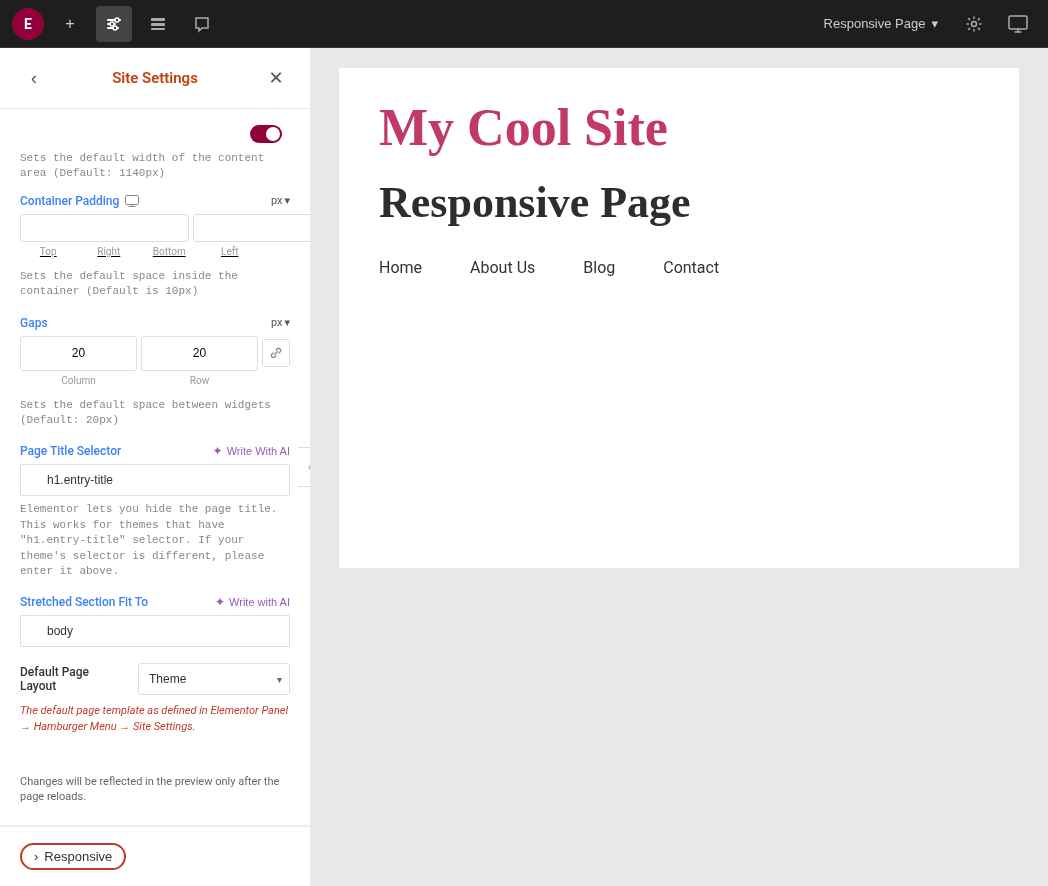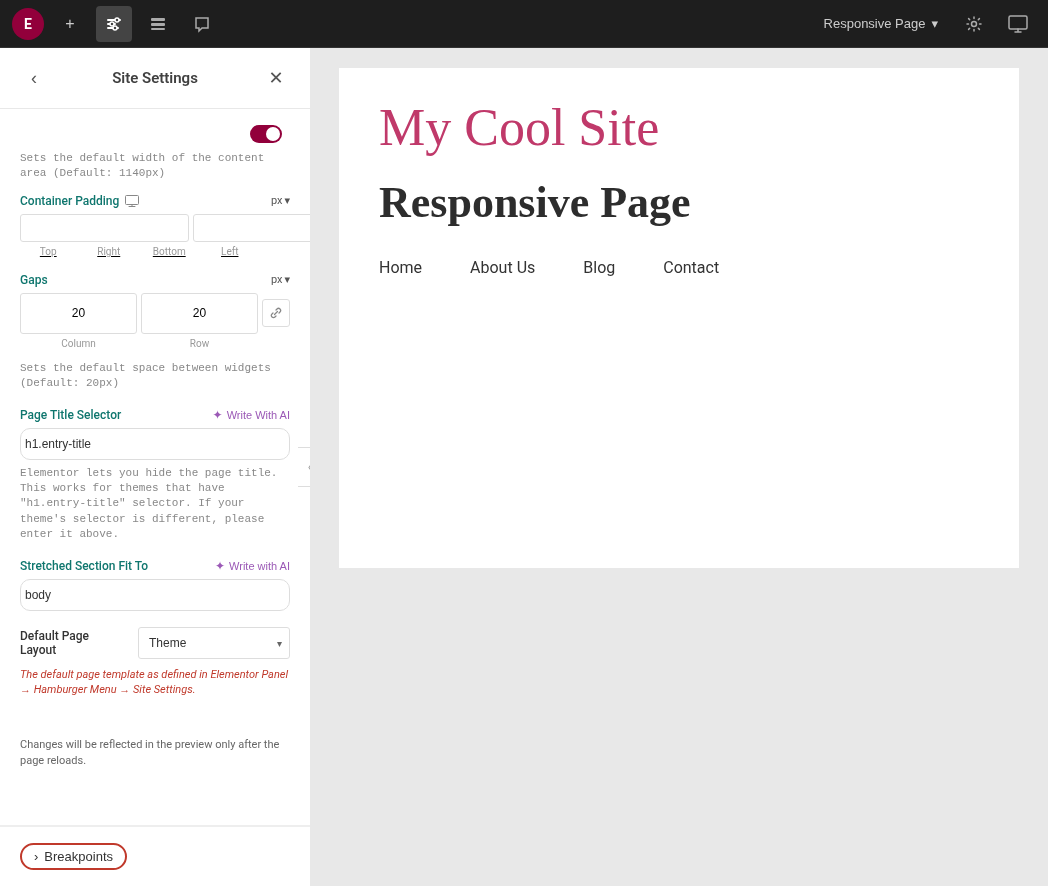--- a/index.html
+++ b/index.html
@@ -89,42 +89,42 @@
       flex-shrink: 0;
     }
     .panel-back-btn {
       width: 28px; height: 28px;
       display: flex; align-items: center; justify-content: center;
       cursor: pointer; color: #555; font-size: 18px;
       border: none; background: transparent;
       border-radius: 4px;
     }
     .panel-title {
-      font-size: 15px; font-weight: 600; color: #404040;
+      font-size: 15px; font-weight: 600; color: #c2410c;
     }
     .panel-close-btn {
       width: 28px; height: 28px;
       display: flex; align-items: center; justify-content: center;
       cursor: pointer; color: #555; font-size: 18px;
       border: none; background: transparent;
       border-radius: 4px;
     }
 
     .panel-content {
       padding: 16px 20px;
       flex: 1;
       overflow-y: auto;
     }
 
     
     .field-row {
       margin-bottom: 16px;
     }
     .field-label-main {
-      font-size: 12px; font-weight: 500; color: #0f766e;
+      font-size: 12px; font-weight: 500; color: #3b82f6;
     }
     .hint-text {
       font-size: 11px; color: #888; line-height: 1.4; margin-bottom: 12px; font-family: Liberation Mono, monospace;
     }
     .hint-text-italic {
       font-size: 11px; color: #c0392b; line-height: 1.4; font-style: italic; margin-bottom: 8px;
     }
     .hint-text-normal {
       font-size: 11px; color: #666; line-height: 1.4; margin-bottom: 16px; margin-top: 40px;
     }
@@ -157,41 +157,41 @@
     .padding-label {
       flex: 1; text-align: center; font-size: 10px; color: #999;
     }
 
     .gaps-row {
       display: flex; gap: 4px; align-items: center; margin-bottom: 4px;
     }
     .gap-input-wrap { flex: 1; }
     .gap-input {
       width: 100%; border: 1px solid #ddd; border-radius: 3px; padding: 4px 6px;
-      font-size: 12px; text-align: center; height: 41px;
+      font-size: 12px; text-align: center; height: 35px;
     }
     .gap-labels {
       display: flex; gap: 4px; margin-bottom: 12px; padding-right: 32px;
     }
     .gap-label {
       flex: 1; text-align: center; font-size: 10px; color: #999;
     }
 
     .field-with-ai {
       display: flex; align-items: flex-start; justify-content: space-between; margin-bottom: 6px;
     }
     .ai-btn {
       display: flex; align-items: center; gap: 4px;
       font-size: 11px; color: #9b59b6; cursor: pointer;
       border: none; background: transparent;
     }
     .ai-icon { font-size: 12px; }
 
     .text-input {
-      width: 100%; border: 1px solid #ddd; border-radius: 10px; padding: 6px 4px;
+      width: 100%; border: 1px solid #ddd; border-radius: 1px; padding: 6px 26px;
       font-size: 12px; color: #333; height: 32px;
     }
 
     .default-layout-row {
       display: flex; align-items: center; justify-content: space-between; margin-bottom: 8px; gap: 32px;
     }
     .layout-label { font-size: 12px; font-weight: 500; color: #333; }
     .layout-select-wrap { position: relative; }
     .layout-select {
       appearance: none;
@@ -248,21 +248,21 @@
       overflow: auto;
     }
     .site-canvas {
       background: white;
       width: 100%;
       max-width: 680px;
       min-height: 500px;
       padding: 30px 40px;
     }
     .site-title {
-      font-size: 52px; font-weight: 400;
+      font-size: 52px; font-weight: 700;
       color: #c0396a;
       margin-bottom: 20px;
       font-family: Georgia, serif;
     }
     .page-title {
       font-size: 44px; font-weight: 700; color: #2d2d2d;
       margin-bottom: 30px;
       font-family: Georgia, serif;
     }
     .nav-menu {
@@ -378,20 +378,21 @@
           <input class="padding-input" type="text" value="" style="">
           <input class="padding-input" type="text" value="" style="">
 
         </div>
         <div class="padding-labels">
           <span class="padding-label">Top</span>
           <span class="padding-label">Right</span>
           <span class="padding-label">Bottom</span>
           <span class="padding-label">Left</span>
         </div>
+        <p class="hint-text">Sets the default space inside the container (Default is 10px)</p>
       </div>
 
       <div class="field-row">
         <div class="unit-row">
           <span class="field-label-main">Gaps</span>
           <div class="unit-select">
             <span>px</span>
             <span>▾</span>
           </div>
         </div>
@@ -454,21 +455,21 @@
         <p class="hint-text-italic">The default page template as defined in Elementor Panel → Hamburger Menu → Site Settings.</p>
         <p class="hint-text-normal">Changes will be reflected in the preview only after the page reloads.</p>
       </div>
 
     </div>
 
     <div class="breakpoints-section">
       <button class="breakpoints-btn">
         <span class="breakpoints-circle">
           <span>›</span>
-          <span>Breakpoints</span>
+          <span>Responsive</span>
         </span>
       </button>
     </div>
 
     <div class="collapse-handle">‹</div>
 
   </div>
 
   <div class="canvas-area">
     <div class="site-canvas">

